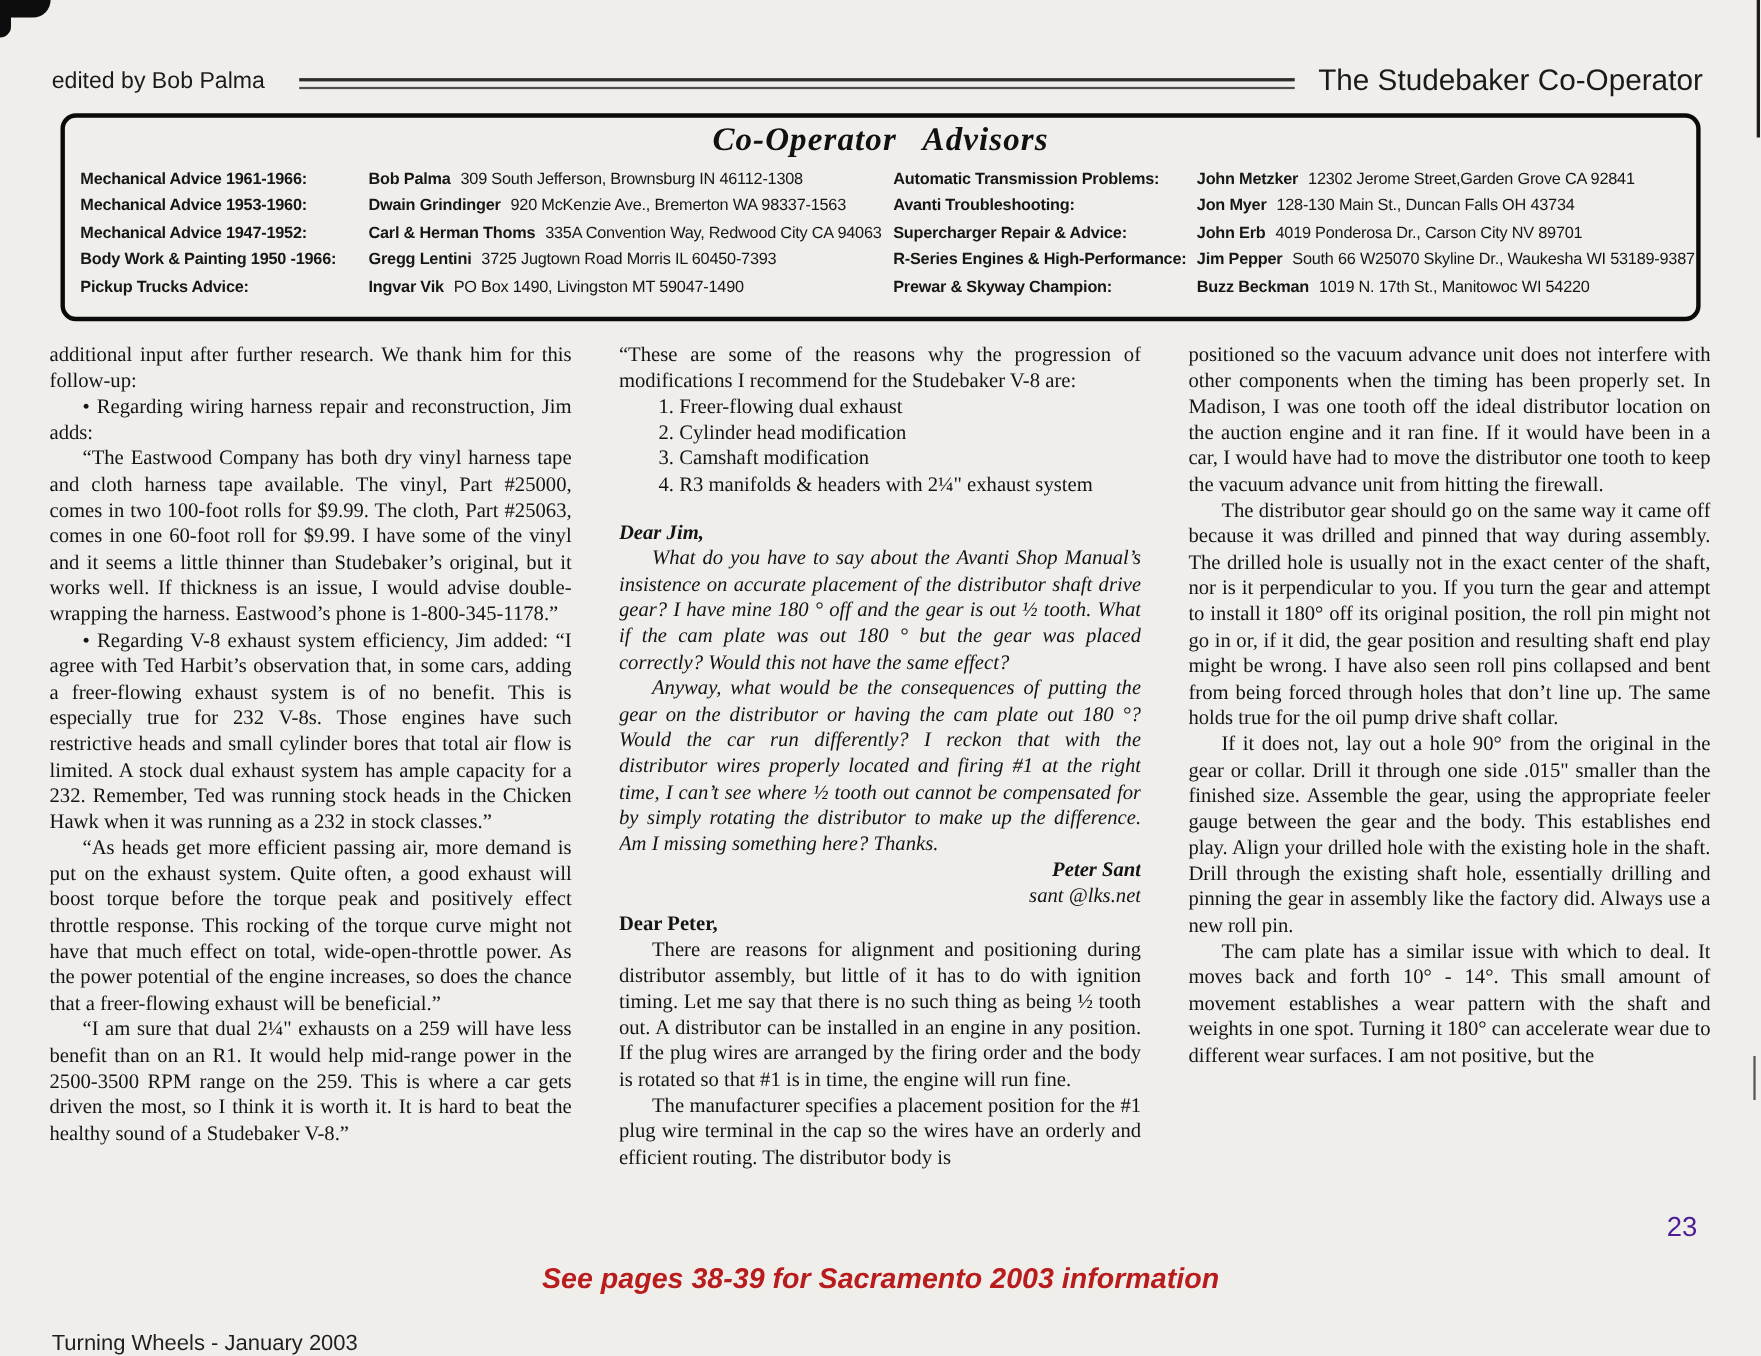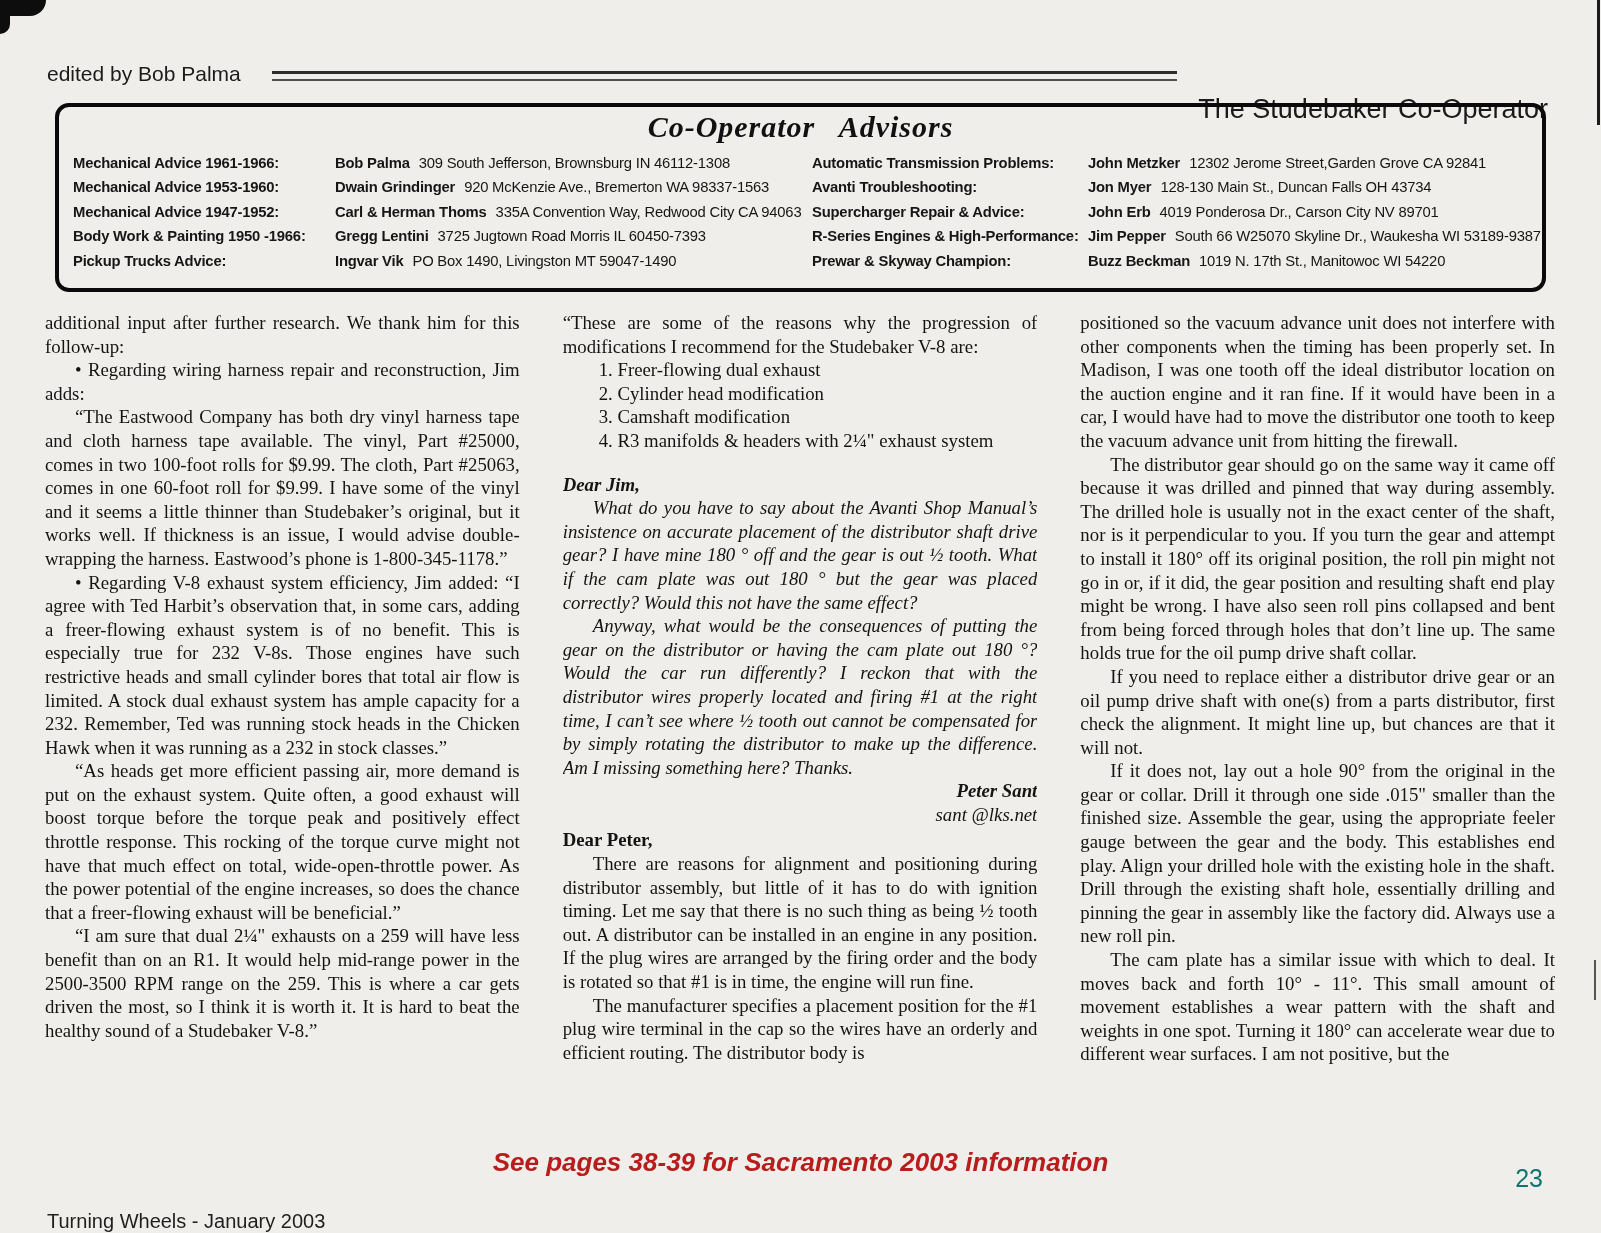--- a/index.html
+++ b/index.html
@@ -10,21 +10,21 @@
   }
   
   .corner-tl { position:absolute; top:0; left:0; width:46px; height:16px; background:#0d0d0d; border-bottom-right-radius:16px; }
   .corner-tl2 { position:absolute; top:0; left:0; width:10px; height:34px; background:#0d0d0d; border-bottom-right-radius:10px; }
   .edge-right { position:absolute; right:1px; top:0; width:3px; height:125px; background:#1c1c1c; }
   .edge-right2 { position:absolute; right:5px; top:960px; width:2px; height:40px; background:#55544f; }
 
   
   .hdr-edited { position:absolute; left:47px; top:62px; font-family:"Liberation Sans", sans-serif; font-size:21px; color:#1b1b1b; }
   .hdr-rule { position:absolute; left:272px; top:71px; width:905px; height:5px; border-top:3px solid #2d2d2d; border-bottom:2px solid #4f4f4f; }
-  .hdr-title { position:absolute; right:53px; top:58px; font-family:"Liberation Sans", sans-serif; font-size:27px; color:#1a1a1a;margin-top:36px; }
+  .hdr-title { position:absolute; right:53px; top:58px; font-family:"Liberation Sans", sans-serif; font-size:27px; color:#1a1a1a; }
 
   
   .advisors {
     position:absolute; left:55px; top:103px; width:1483px; height:181px;
     border:4px solid #0a0a0a; border-radius:14px; background:transparent;
   }
   .advisors-title {
     text-align:center; margin-top:3px;
     font-family:Liberation Serif, serif; font-weight:bold; font-style:italic;
     font-size:30px; word-spacing:16px; letter-spacing:1px; color:#111;
@@ -53,21 +53,21 @@
   .dear-peter { font-weight:bold; margin-top:2px !important; text-indent:0 !important; }
   .sig { text-align:right; text-indent:0 !important; font-style:italic; }
   .sig-name { font-weight:bold; }
   .num-list { margin:0 0 0 36px; text-align:left; }
   .num-list div { line-height:23.6px; }
 
   
   .ftr-journal { position:absolute; left:47px; top:1210px; font-family:"Liberation Sans", sans-serif; font-size:20px; color:#1f1f1f; }
   .ftr-notice { position:absolute; left:0; top:1147px; width:1601px; text-align:center;
                 font-family:"Liberation Sans", sans-serif; font-weight:bold; font-style:italic; font-size:26px; color:#b91c1c; }
-  .ftr-page { position:absolute; right:58px; top:1164px; font-family:"Liberation Sans", sans-serif; font-size:25px; color:#0f766e; }
+  .ftr-page { position:absolute; right:58px; top:1102px; font-family:"Liberation Sans", sans-serif; font-size:25px; color:#4c1d95; }
 </style>
 </head>
 <body>
 
 <div class="page">
 
   <div class="corner-tl"></div>
   <div class="corner-tl2"></div>
   <div class="edge-right"></div>
   <div class="edge-right2"></div>
@@ -150,23 +150,22 @@
       <p class="sig sig-name">Peter Sant</p>
       <p class="sig">sant @lks.net</p>
       <p class="dear-peter">Dear Peter,</p>
       <p>There are reasons for alignment and positioning during distributor assembly, but little of it has to do with ignition timing. Let me say that there is no such thing as being ½ tooth out. A distributor can be installed in an engine in any position. If the plug wires are arranged by the firing order and the body is rotated so that #1 is in time, the engine will run fine.</p>
       <p>The manufacturer specifies a placement position for the #1 plug wire terminal in the cap so the wires have an orderly and efficient routing. The distributor body is</p>
     </div>
 
     <div class="col">
       <p class="noindent">positioned so the vacuum advance unit does not interfere with other components when the timing has been properly set. In Madison, I was one tooth off the ideal distributor location on the auction engine and it ran fine. If it would have been in a car, I would have had to move the distributor one tooth to keep the vacuum advance unit from hitting the firewall.</p>
       <p>The distributor gear should go on the same way it came off because it was drilled and pinned that way during assembly. The drilled hole is usually not in the exact center of the shaft, nor is it perpendicular to you. If you turn the gear and attempt to install it 180° off its original position, the roll pin might not go in or, if it did, the gear position and resulting shaft end play might be wrong. I have also seen roll pins collapsed and bent from being forced through holes that don’t line up. The same holds true for the oil pump drive shaft collar.</p>
-      <p>If you need to replace either a distributor drive gear or an oil pump drive shaft with one(s) from a parts distributor, first check the alignment. It might line up, but chances are that it will not.</p>
       <p>If it does not, lay out a hole 90° from the original in the gear or collar. Drill it through one side .015" smaller than the finished size. Assemble the gear, using the appropriate feeler gauge between the gear and the body. This establishes end play. Align your drilled hole with the existing hole in the shaft. Drill through the existing shaft hole, essentially drilling and pinning the gear in assembly like the factory did. Always use a new roll pin.</p>
-      <p>The cam plate has a similar issue with which to deal. It moves back and forth 10° - 11°. This small amount of movement establishes a wear pattern with the shaft and weights in one spot. Turning it 180° can accelerate wear due to different wear surfaces. I am not positive, but the</p>
+      <p>The cam plate has a similar issue with which to deal. It moves back and forth 10° - 14°. This small amount of movement establishes a wear pattern with the shaft and weights in one spot. Turning it 180° can accelerate wear due to different wear surfaces. I am not positive, but the</p>
     </div>
   </div>
 
   <div class="ftr-notice">See pages 38-39 for Sacramento 2003 information</div>
   <div class="ftr-journal">Turning Wheels - January 2003</div>
   <div class="ftr-page">23</div>
 
 </div>
 
 </body></html>

